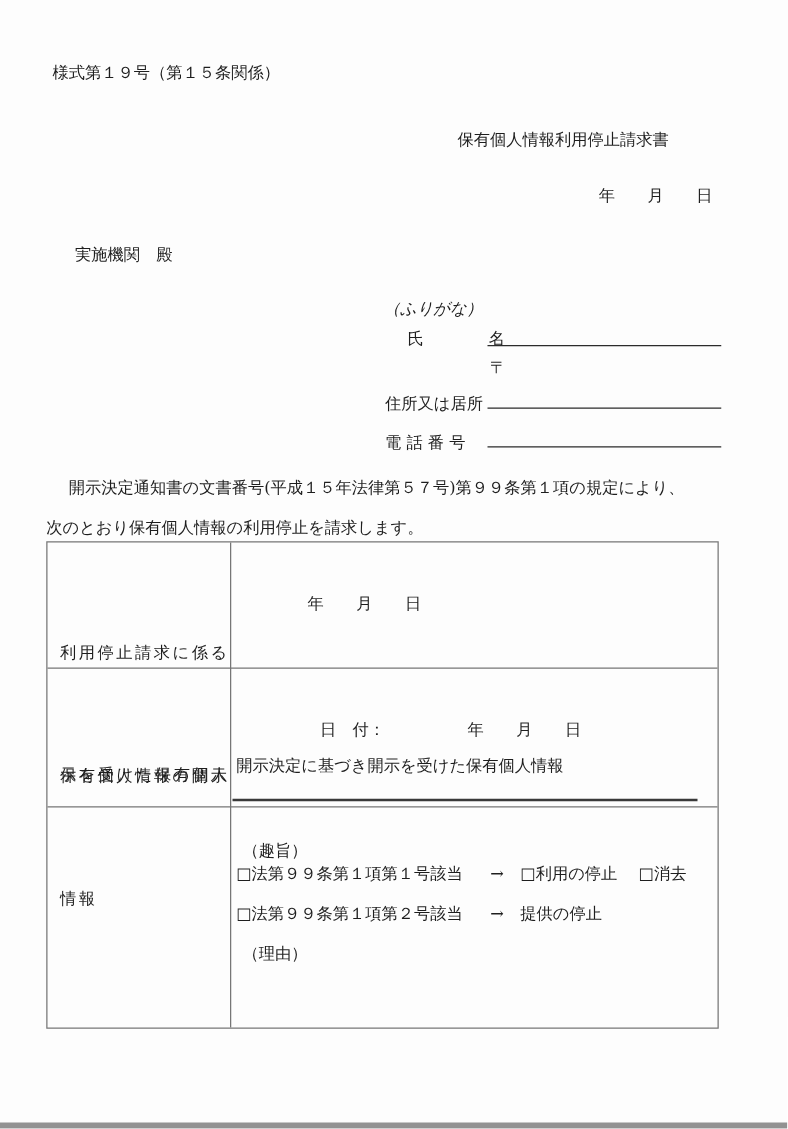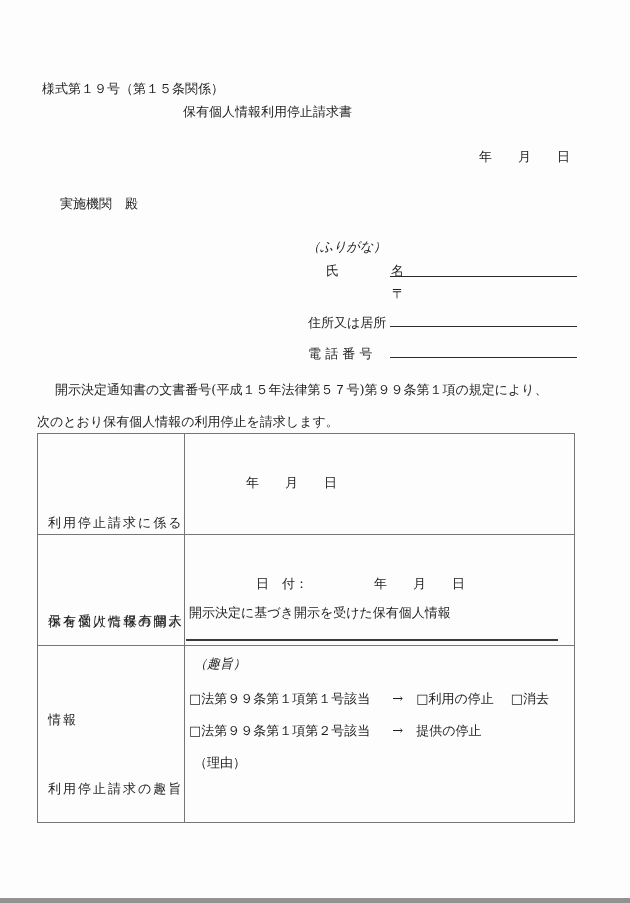--- a/index.html
+++ b/index.html
@@ -7,21 +7,21 @@
   .page {
     position:relative;
     width:630px; height:903px;
     background:#fdfdfd;
     font-family:"DejaVu Serif","Liberation Serif",serif;
     font-size:13px;
     color:#1e1e1e;
     overflow:hidden;
   }
   .abs { position:absolute; white-space:pre; }
-  .title { position:absolute; left:0; width:535px; text-align:center; white-space:pre; }
+  .title { position:absolute; left:0; width:535px; text-align:right; white-space:pre; }
   .fill-line {
     position:absolute;
     border-bottom:1px solid #2b2b2b;
   }
   
   .tbl {
     position:absolute; left:37px; top:433px;
     width:538px; height:390px;
     border:1px solid #767676;
   }
@@ -43,21 +43,21 @@
   .bottom-edge {
     position:absolute; left:0; top:898px; width:630px; height:5px;
     background:#929292;
   }
 </style>
 </head>
 <body>
 
 <div class="page">
 
-  <div class="abs" style="left:42px; top:80px;">様式第１９号（第１５条関係）</div>
+  <div class="abs" style="left:42px; top:49px;">様式第１９号（第１５条関係）</div>
 
   <div class="title" style="top:103px;">保有個人情報利用停止請求書</div>
 
   <div class="abs" style="left:479px; top:148px;">年　　月　　日</div>
 
   <div class="abs" style="left:60px; top:195px;">実施機関　殿</div>
 
   <div class="abs" style="left:307px; top:238px;font-style:italic;">（ふりがな）</div>
 
   <div class="abs" style="left:326px; top:262px;">氏　　　　名</div>
@@ -90,24 +90,23 @@
       <div>示を受けた保有個人</div>
       <div>情報</div>
     </div>
 
     <div class="cell-item" style="left:218px; top:141px;">日　付：</div>
     <div class="cell-item" style="left:336px; top:141px;">年　　月　　日</div>
     <div class="cell-item" style="left:151px; top:170px;">開示決定に基づき開示を受けた保有個人情報</div>
     <div class="r2-underline"></div>
 
     <div class="label-cell" style="top:272px;">
-      <div>利用停止請求の趣旨</div>
     </div>
 
-    <div class="cell-item" style="left:156px; top:221px;font-style:italic;">（趣旨）</div>
+    <div class="cell-item" style="left:156px; top:238px;">（趣旨）</div>
 
     <div class="opt-row" style="left:151px; top:256px;">
       <span>□</span><span>法第９９条第１項第１号該当</span>
       <span class="opt-arrow">→</span>
       <span class="opt-choice1"><span>□</span><span>利用の停止</span></span>
       <span class="opt-choice2"><span>□</span><span>消去</span></span>
     </div>
 
     <div class="opt-row" style="left:151px; top:288px;">
       <span>□</span><span>法第９９条第１項第２号該当</span>

